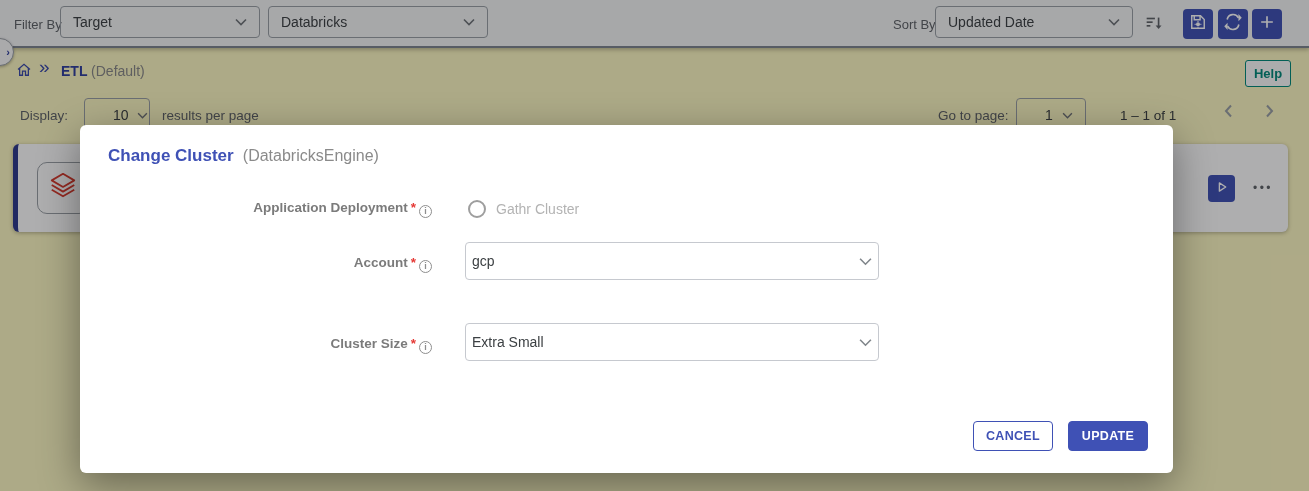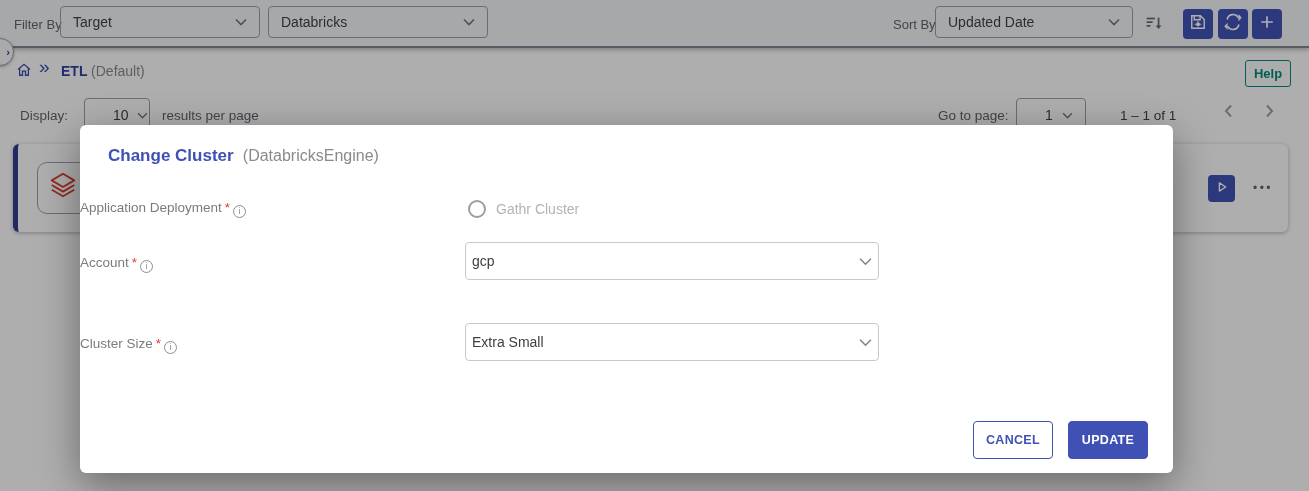--- a/index.html
+++ b/index.html
@@ -1,18 +1,18 @@
 <!DOCTYPE html>
 <html><head>
 <meta charset="utf-8">
 <style>
   * { margin:0; padding:0; box-sizing:border-box; }
   body { font-family:"Liberation Sans","DejaVu Sans",sans-serif; background:#555; }
   .screen { position:relative; width:1309px; height:491px; overflow:hidden;
-            background:#ffffff; font-family:"Liberation Sans","DejaVu Sans",sans-serif; }
+            background:#fef9c3; font-family:"Liberation Sans","DejaVu Sans",sans-serif; }
 
   
   .topbar { position:absolute; top:0; left:0; width:1309px; height:48px; background:#f5f6f7;
             border-bottom:2px solid #7e8590; box-shadow:0 2px 4px rgba(0,0,0,0.25); z-index:2; }
   .bar-label { position:absolute; font-size:13px; color:#5f6368; top:17px; }
   .sel { position:absolute; display:flex; align-items:center; justify-content:space-between;
          border:1px solid #9aa0a6; border-radius:4px; height:32px; top:6px; padding:0 12px;
          font-size:14px; color:#3c4043; background:transparent; cursor:pointer; }
   .sel .chev { flex:0 0 auto; margin-left:8px; display:flex; }
   .iconbtn { position:absolute; top:9px; width:30px; height:30px; border-radius:4px;
@@ -49,38 +49,38 @@
   .dots { position:absolute; left:1230px; top:30px; width:30px; height:27px; display:flex;
           align-items:center; justify-content:center; cursor:pointer; }
   .dots::before { content:"•••"; letter-spacing:2.5px; font-size:12px; color:#5f6368; }
 
   
   .overlay { position:absolute; inset:0; background:rgba(10,10,12,0.33); z-index:10; }
   .modal { position:absolute; left:80px; top:125px; width:1093px; height:348px; background:#ffffff;
            border-radius:6px; box-shadow:0 12px 40px rgba(0,0,0,0.4); z-index:20; }
   .m-title { position:absolute; left:28px; top:21px; font-size:17px; font-weight:bold; color:#3f51b5; }
   .m-subtitle { font-size:16px; font-weight:normal; color:#8a8a8a; }
-  .f-label { position:absolute; left:0; width:352px; text-align:left; font-size:13.5px; color:#7b7b7b; }
+  .f-label { position:absolute; left:0; width:352px; text-align:right; font-size:13.5px; color:#7b7b7b;font-weight:bold; }
   .req { color:#e53935; margin-left:3px; }
   .info-icon { display:inline-flex; width:13px; height:13px; border:1px solid #8e8e8e; border-radius:50%;
                align-items:center; justify-content:center; margin-left:3px; vertical-align:-2px;
                font-size:9px; color:#8e8e8e; }
   .info-icon::before { content:"i"; }
   .radiogroup { position:absolute; left:388px; top:72px; height:24px; display:flex; align-items:center; gap:32px; }
   .radio { display:flex; align-items:center; gap:10px; cursor:pointer; }
   .r-circle { width:18px; height:18px; border-radius:50%; border:2px solid #9e9e9e; position:relative; }
   .radio.sel-on .r-circle { border-color:#26a69a; }
   .radio.sel-on .r-circle::after { content:""; position:absolute; left:3px; top:3px; width:8px; height:8px;
                border-radius:50%; background:#26a69a; }
   .r-label { font-size:14px; color:#333; }
   .radio.dis .r-label { color:#b3b3b3; }
   .m-sel { position:absolute; left:385px; width:414px; height:38px; display:flex; align-items:center;
            justify-content:space-between; border:1px solid #c6c9cf; border-radius:4px; padding:0 6px;
            font-size:14px; color:#3c4043; cursor:pointer; }
-  .btn { position:absolute; width:80px; height:38px; border-radius:4px; font-size:12.5px; font-weight:bold;
+  .btn { position:absolute; width:80px; height:30px; border-radius:4px; font-size:12.5px; font-weight:bold;
          display:flex; align-items:center; justify-content:center; cursor:pointer; letter-spacing:0.3px; }
   .btn-cancel { left:893px; top:296px; background:#fff; border:1px solid #3f51b5; color:#3f51b5; }
   .btn-update { left:988px; top:296px; background:#3f51b5; border:1px solid #3f51b5; color:#fff; }
 </style>
 </head>
 <body>
 
 <div class="screen">
 
   <div class="topbar">

